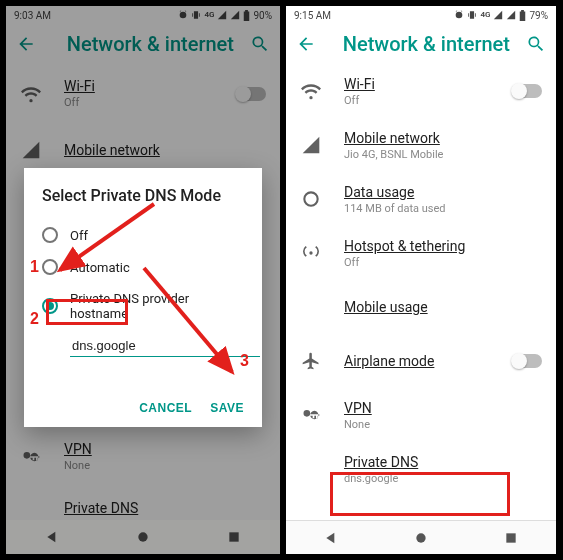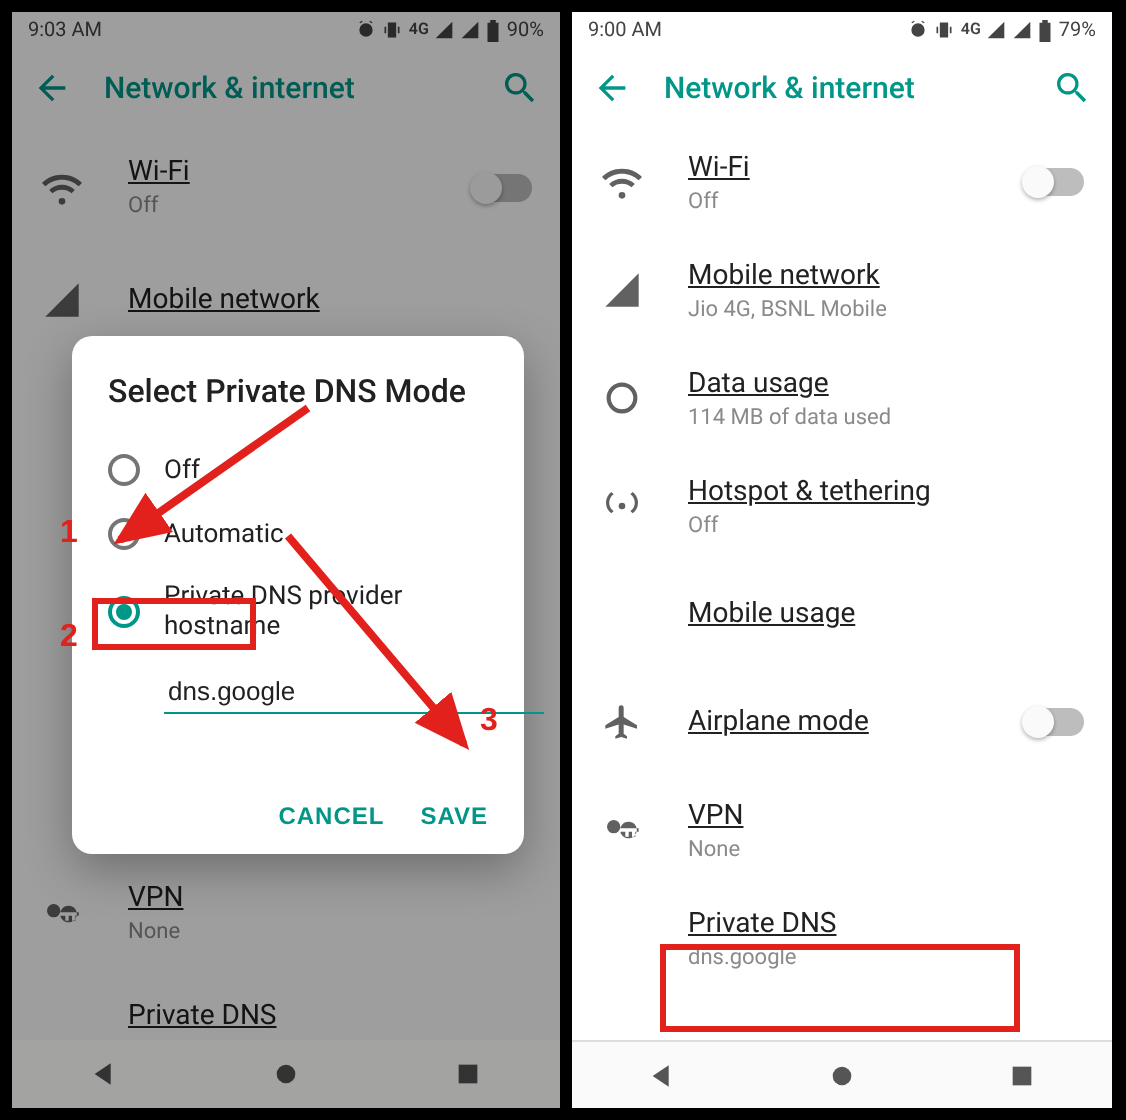--- a/index.html
+++ b/index.html
@@ -5,34 +5,34 @@
   * { box-sizing: border-box; margin: 0; padding: 0; }
   body { font-family: Roboto, "Helvetica Neue", Arial, sans-serif; background: #000; width: 563px; height: 560px; position: relative; overflow: hidden; }
   .frame { position: absolute; background: #fff; border: 1px solid #000; }
   .frame.left { left: 5px; top: 5px; width: 276px; height: 550px; }
   .frame.right { left: 285px; top: 5px; width: 272px; height: 550px; }
 
   .statusbar { display: flex; justify-content: space-between; align-items: center; height: 18px; padding: 0 8px; font-size: 10px; color: #444; }
   .statusbar .icons { display: flex; align-items: flex-start; gap: 3px; }
 
   .appbar { display: flex; align-items: center; height: 40px; padding: 0 10px; gap: 16px; }
-  .appbar .title { flex: 1; font-size: 15px; font-weight: 500; }
+  .appbar .title { flex: 1; font-size: 20px; font-weight: 500; text-align: right; }
 
   .list { padding: 0 0; }
   .row { display: flex; align-items: center; padding: 14px 14px; gap: 22px; min-height: 54px; }
   .row .ic { width: 22px; display: flex; justify-content: center; color: #616161; }
   .row .txt { flex: 1; }
   .row .title { font-size: 14px; color: #212121; text-decoration: underline; }
   .row .sub { font-size: 11px; color: #8a8a8a; margin-top: 2px; }
 
   .toggle { width: 30px; height: 14px; border-radius: 8px; background: #bdbdbd; position: relative; }
   .toggle::after { content: ""; position: absolute; width: 16px; height: 16px; border-radius: 50%; background: #fafafa; top: -1px; left: -1px; box-shadow: 0 1px 2px rgba(0,0,0,.3); }
 
   .scrim { position: absolute; inset: 0; background: rgba(0,0,0,.38); }
-  .dialog { position: absolute; left: 30px; right: 18px; top: 162px; background: #fff; border-radius: 10px; padding: 18px 18px 12px 18px; box-shadow: 0 8px 24px rgba(0,0,0,.3); }
+  .dialog { position: absolute; left: 18px; right: 18px; top: 162px; background: #fff; border-radius: 0; padding: 18px 18px 12px 18px; box-shadow: 0 8px 24px rgba(0,0,0,.3); }
   .dialog h3 { font-size: 16px; font-weight: 500; color: #212121; margin-bottom: 14px; }
   .radio-row { display: flex; align-items: center; gap: 12px; padding: 8px 0; font-size: 13px; color: #212121; }
   .radio { width: 16px; height: 16px; border: 2px solid #757575; border-radius: 50%; position: relative; flex-shrink: 0; }
   .radio.sel { border-color: #009688; }
   .radio.sel::after { content:""; position:absolute; inset:2px; border-radius:50%; background:#009688; }
   .dnsfield { margin: 6px 0 4px 28px; }
   .dnsfield input { border: none; border-bottom: 1px solid #009688; font-size: 13px; padding: 3px 2px; width: 190px; outline: none; color: #212121; background: transparent; }
   .dlg-actions { display: flex; justify-content: flex-end; gap: 18px; margin-top: 44px; }
   .dlg-actions button { border: none; background: none; font-size: 12px; font-weight: 600; letter-spacing: .5px; cursor: pointer; }
 
@@ -180,21 +180,21 @@
         <marker id="ah2" markerWidth="8" markerHeight="8" refX="6" refY="3" orient="auto">
           <path d="M0,0 L7,3 L0,6 z" fill="#e2201c"></path>
         </marker>
       </defs>
     <line x1="8" y1="6" x2="96" y2="110" stroke="#e2201c" stroke-width="4" marker-end="url(#ah2)"></line>
   </svg>
 </div>
 
 <div class="frame right">
   <div class="statusbar">
-    <span>9:00 AM</span>
+    <span>9:15 AM</span>
     <span class="icons">
       <svg width="10" height="10" viewBox="0 0 24 24" fill="#444">
           <path d="M12 4a8 8 0 108 8 8 8 0 00-8-8zm.5 4H11v5l4 2 .7-1.2-3.2-1.6zM4 3l3-2 1 1-3 2zM20 3l-3-2-1 1 3 2z"></path>
         </svg>
       <svg width="10" height="10" viewBox="0 0 24 24" fill="#444">
           <path d="M7 3h10v18H7zM3 8h2v8H3zM19 8h2v8h-2z"></path>
         </svg>
       <span style="font-size:8px;font-weight:600">4G</span>
       <svg width="10" height="10" viewBox="0 0 24 24" fill="#444">
           <path d="M2 22h20V2z"></path>

